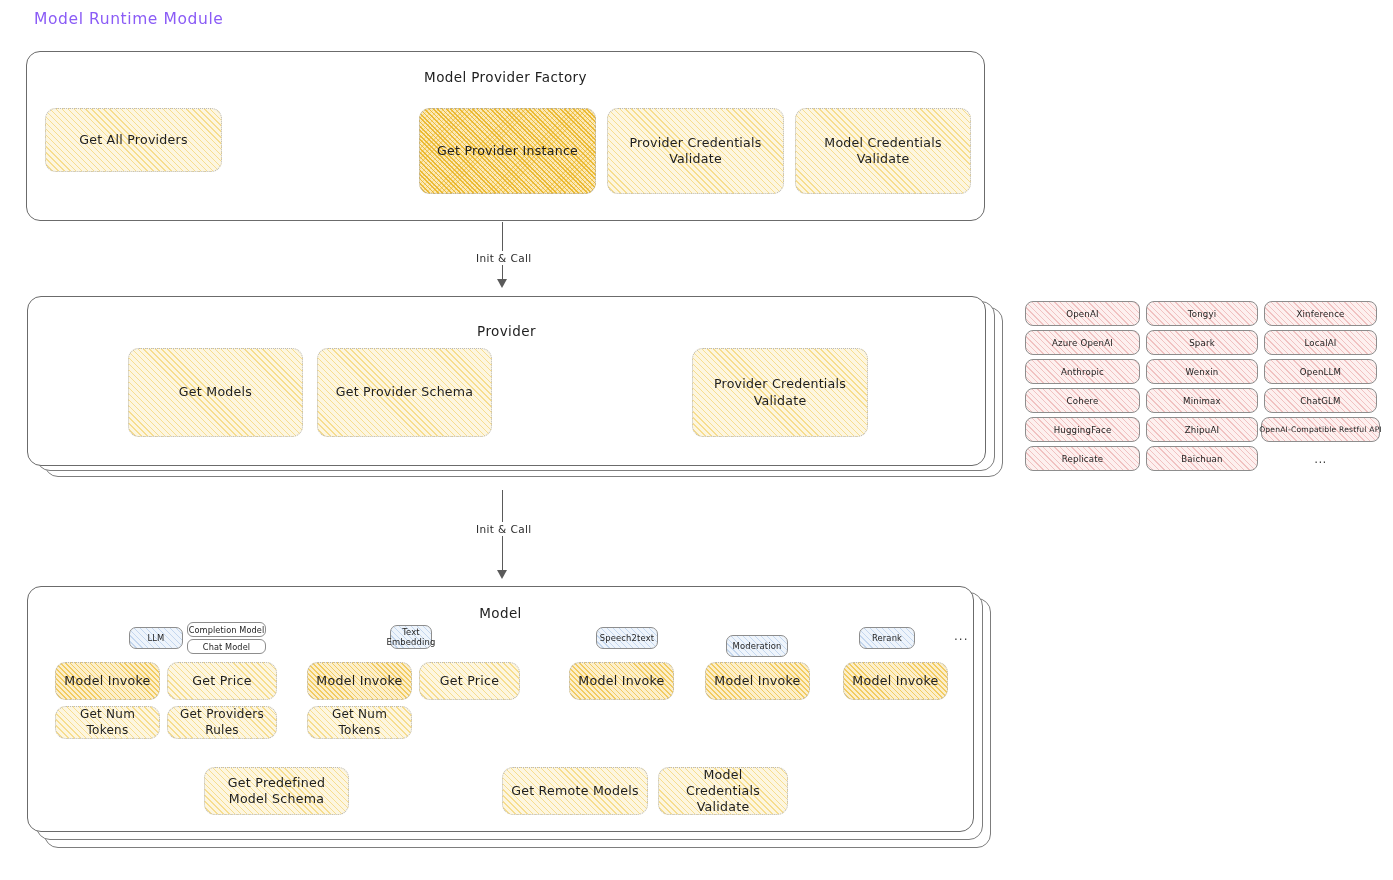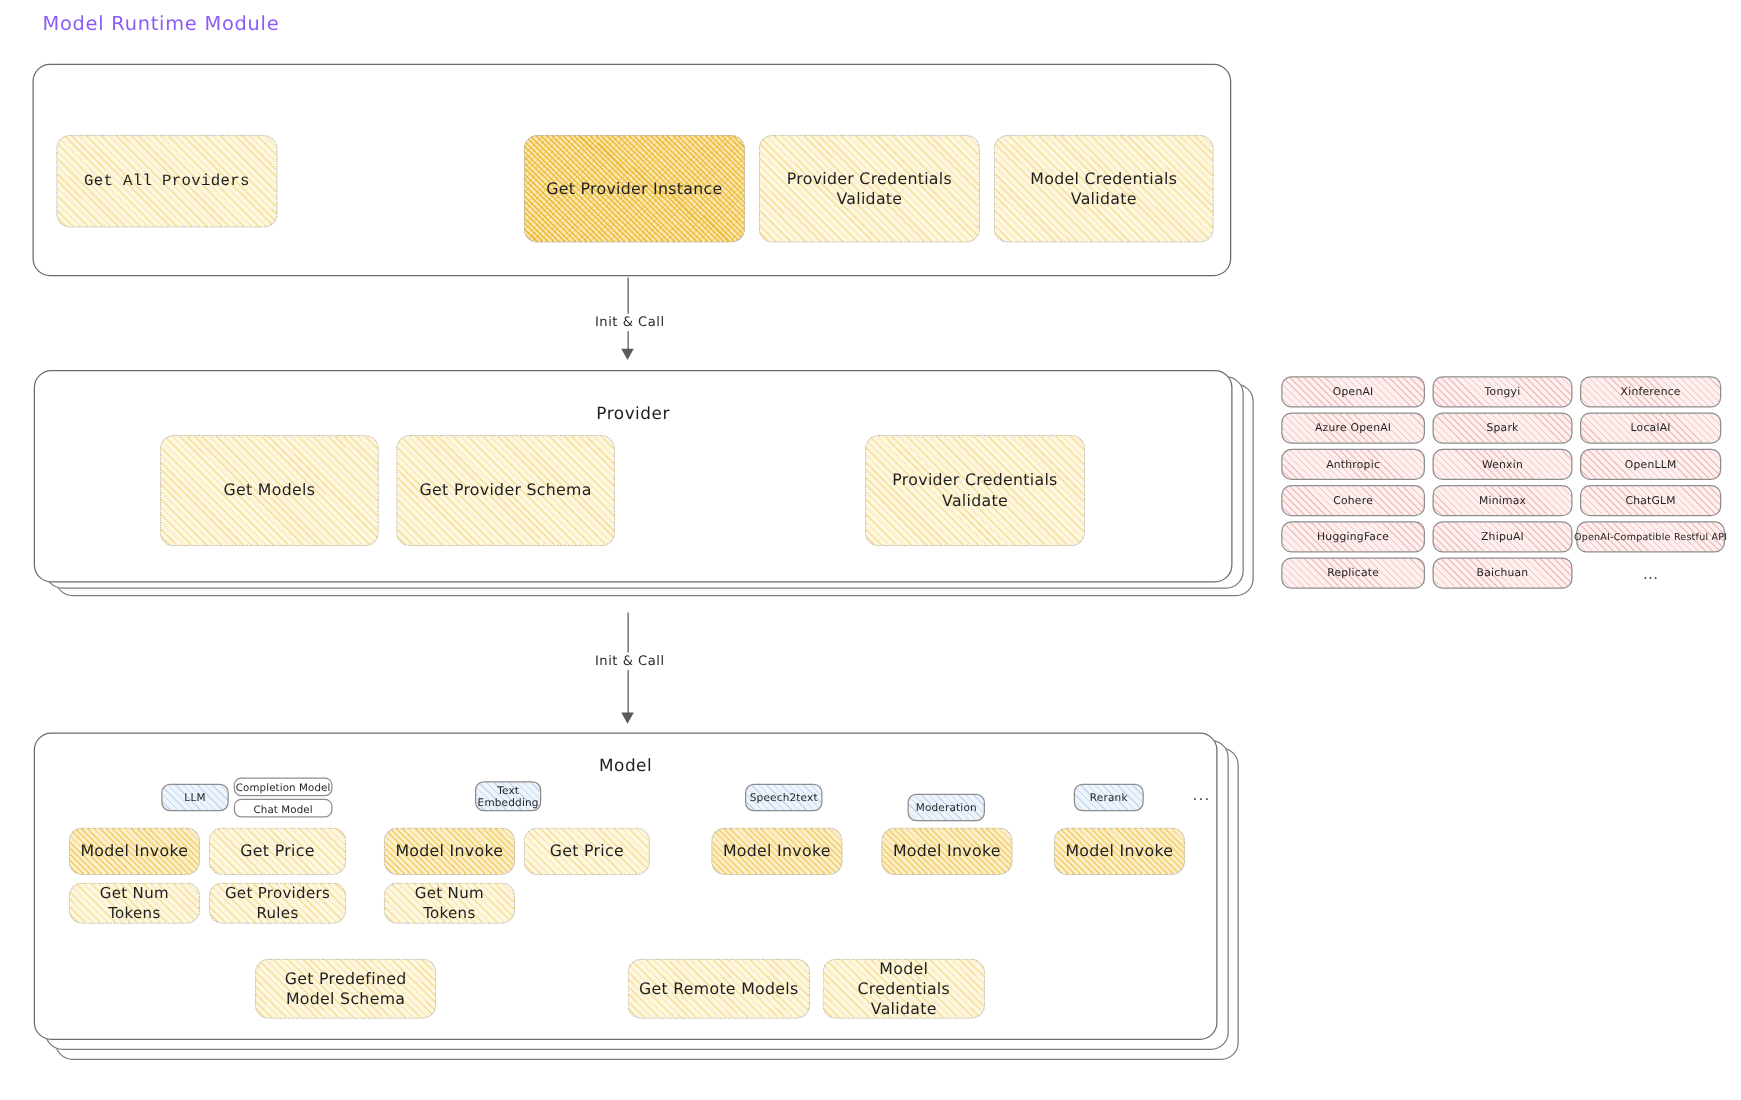--- a/index.html
+++ b/index.html
@@ -211,22 +211,23 @@
     color: #3a3a3a;
     letter-spacing: 1px;
   }
 </style>
 </head>
 <body>
 
 <div id="page-title" class="hand">Model Runtime Module</div>
 
 <div class="panel" style="left:26px; top:51px; width:959px; height:170px;">
-
-  <div class="node hand hatch-yellow" style="left:18px; top:56px; width:177px; height:74px;font-family:Liberation Mono, monospace;">Get All Providers</div>
+  <div class="panel-title hand" style="top:17px;">Model Provider Factory</div>
+
+  <div class="node hand hatch-yellow" style="left:18px; top:56px; width:177px; height:64px;">Get All Providers</div>
 
 
   <div class="node hand hatch-yellow-strong" style="left:392px; top:56px; width:177px; height:86px;">Get Provider Instance</div>
 
   <div class="node hand hatch-yellow" style="left:580px; top:56px; width:177px; height:86px;">Provider Credentials Validate</div>
 
   <div class="node hand hatch-yellow" style="left:768px; top:56px; width:176px; height:86px;">Model Credentials Validate</div>
 </div>
 
 <div class="conn-line" style="left:502px; top:222px; height:60px;"></div>
@@ -284,21 +285,21 @@
 
   <div class="badge hand hatch-blue" style="left:101px; top:40px; width:54px; height:22px;">LLM</div>
   <div class="mini-badge hand plain-box" style="left:159px; top:35px; width:79px; height:15px;">Completion Model</div>
   <div class="mini-badge hand plain-box" style="left:159px; top:52px; width:79px; height:15px;">Chat Model</div>
 
   <div class="node hand hatch-yellow-mid" style="left:27px; top:75px; width:105px; height:38px;">Model Invoke</div>
   <div class="node hand hatch-yellow" style="left:139px; top:75px; width:110px; height:38px;">Get Price</div>
   <div class="node hand hatch-yellow" style="left:27px; top:119px; width:105px; height:33px; font-size:12px;">Get Num Tokens</div>
   <div class="node hand hatch-yellow" style="left:139px; top:119px; width:110px; height:33px; font-size:12px;">Get Providers Rules</div>
 
-  <div class="badge hand hatch-blue" style="left:352px; top:38px; width:53px; height:24px;">Text Embedding</div>
+  <div class="badge hand hatch-blue" style="left:362px; top:38px; width:42px; height:24px;">Text Embedding</div>
 
   <div class="node hand hatch-yellow-mid" style="left:279px; top:75px; width:105px; height:38px;">Model Invoke</div>
   <div class="node hand hatch-yellow" style="left:391px; top:75px; width:101px; height:38px;">Get Price</div>
   <div class="node hand hatch-yellow" style="left:279px; top:119px; width:105px; height:33px; font-size:12px;">Get Num Tokens</div>
 
   <div class="badge hand hatch-blue" style="left:568px; top:40px; width:62px; height:22px;">Speech2text</div>
   <div class="node hand hatch-yellow-mid" style="left:541px; top:75px; width:105px; height:38px;">Model Invoke</div>
 
   <div class="badge hand hatch-blue" style="left:698px; top:48px; width:62px; height:22px;">Moderation</div>
   <div class="node hand hatch-yellow-mid" style="left:677px; top:75px; width:105px; height:38px;">Model Invoke</div>

